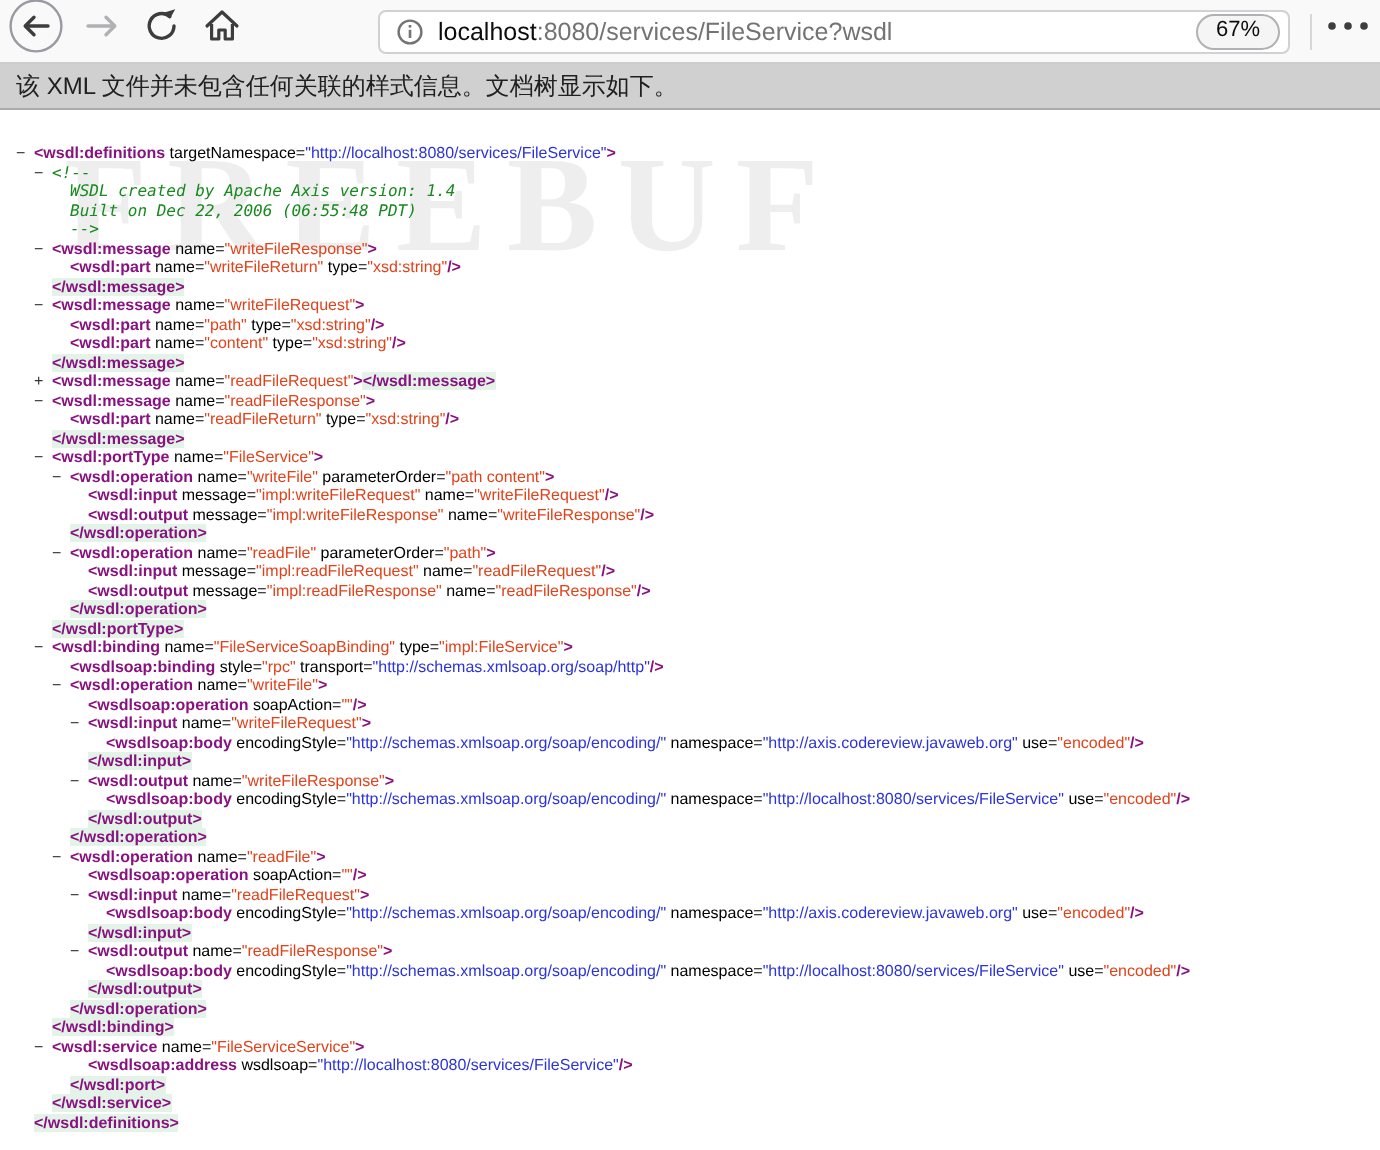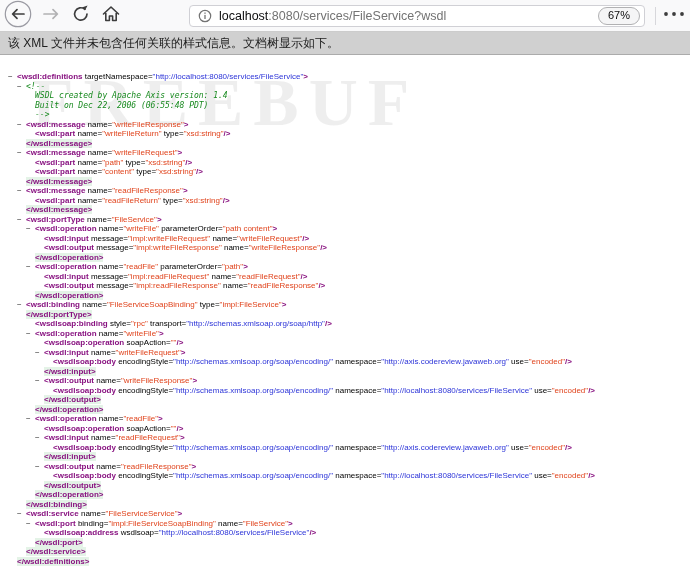--- a/index.html
+++ b/index.html
@@ -120,34 +120,35 @@
         <div class="ln" style="padding-left: 27px;"><span class="c">WSDL created by Apache Axis version: 1.4</span></div>
         <div class="ln" style="padding-left: 27px;"><span class="c">Built on Dec 22, 2006 (06:55:48 PDT)</span></div>
         <div class="ln" style="padding-left: 27px;"><span class="c">--&gt;</span></div>
         <div class="ln" style="padding-left: 9px;"><span class="mk">−</span><span class="g">&lt;wsdl:message</span><span class="a"> name=</span><span class="v">"writeFileResponse"</span><span class="g">&gt;</span></div>
         <div class="ln" style="padding-left: 27px;"><span class="g">&lt;wsdl:part</span><span class="a"> name=</span><span class="v">"writeFileReturn"</span><span class="a"> type=</span><span class="v">"xsd:string"</span><span class="g">/&gt;</span></div>
         <div class="ln" style="padding-left: 18px;"><span class="e">&lt;/wsdl:message&gt;</span></div>
         <div class="ln" style="padding-left: 9px;"><span class="mk">−</span><span class="g">&lt;wsdl:message</span><span class="a"> name=</span><span class="v">"writeFileRequest"</span><span class="g">&gt;</span></div>
         <div class="ln" style="padding-left: 27px;"><span class="g">&lt;wsdl:part</span><span class="a"> name=</span><span class="v">"path"</span><span class="a"> type=</span><span class="v">"xsd:string"</span><span class="g">/&gt;</span></div>
         <div class="ln" style="padding-left: 27px;"><span class="g">&lt;wsdl:part</span><span class="a"> name=</span><span class="v">"content"</span><span class="a"> type=</span><span class="v">"xsd:string"</span><span class="g">/&gt;</span></div>
         <div class="ln" style="padding-left: 18px;"><span class="e">&lt;/wsdl:message&gt;</span></div>
+        <div class="ln" style="padding-left: 9px;"><span class="mk">+</span><span class="g">&lt;wsdl:message</span><span class="a"> name=</span><span class="v">"readFileRequest"</span><span class="g">&gt;</span><span class="e">&lt;/wsdl:message&gt;</span></div>
         <div class="ln" style="padding-left: 9px;"><span class="mk">−</span><span class="g">&lt;wsdl:message</span><span class="a"> name=</span><span class="v">"readFileResponse"</span><span class="g">&gt;</span></div>
         <div class="ln" style="padding-left: 27px;"><span class="g">&lt;wsdl:part</span><span class="a"> name=</span><span class="v">"readFileReturn"</span><span class="a"> type=</span><span class="v">"xsd:string"</span><span class="g">/&gt;</span></div>
         <div class="ln" style="padding-left: 18px;"><span class="e">&lt;/wsdl:message&gt;</span></div>
         <div class="ln" style="padding-left: 9px;"><span class="mk">−</span><span class="g">&lt;wsdl:portType</span><span class="a"> name=</span><span class="v">"FileService"</span><span class="g">&gt;</span></div>
         <div class="ln" style="padding-left: 18px;"><span class="mk">−</span><span class="g">&lt;wsdl:operation</span><span class="a"> name=</span><span class="v">"writeFile"</span><span class="a"> parameterOrder=</span><span class="v">"path content"</span><span class="g">&gt;</span></div>
         <div class="ln" style="padding-left: 36px;"><span class="g">&lt;wsdl:input</span><span class="a"> message=</span><span class="v">"impl:writeFileRequest"</span><span class="a"> name=</span><span class="v">"writeFileRequest"</span><span class="g">/&gt;</span></div>
         <div class="ln" style="padding-left: 36px;"><span class="g">&lt;wsdl:output</span><span class="a"> message=</span><span class="v">"impl:writeFileResponse"</span><span class="a"> name=</span><span class="v">"writeFileResponse"</span><span class="g">/&gt;</span></div>
         <div class="ln" style="padding-left: 27px;"><span class="e">&lt;/wsdl:operation&gt;</span></div>
         <div class="ln" style="padding-left: 18px;"><span class="mk">−</span><span class="g">&lt;wsdl:operation</span><span class="a"> name=</span><span class="v">"readFile"</span><span class="a"> parameterOrder=</span><span class="v">"path"</span><span class="g">&gt;</span></div>
         <div class="ln" style="padding-left: 36px;"><span class="g">&lt;wsdl:input</span><span class="a"> message=</span><span class="v">"impl:readFileRequest"</span><span class="a"> name=</span><span class="v">"readFileRequest"</span><span class="g">/&gt;</span></div>
         <div class="ln" style="padding-left: 36px;"><span class="g">&lt;wsdl:output</span><span class="a"> message=</span><span class="v">"impl:readFileResponse"</span><span class="a"> name=</span><span class="v">"readFileResponse"</span><span class="g">/&gt;</span></div>
         <div class="ln" style="padding-left: 27px;"><span class="e">&lt;/wsdl:operation&gt;</span></div>
+        <div class="ln" style="padding-left: 18px;"><span class="e">&lt;/wsdl:portType&gt;</span></div>
         <div class="ln" style="padding-left: 9px;"><span class="mk">−</span><span class="g">&lt;wsdl:binding</span><span class="a"> name=</span><span class="v">"FileServiceSoapBinding"</span><span class="a"> type=</span><span class="v">"impl:FileService"</span><span class="g">&gt;</span></div>
-        <div class="ln" style="padding-left: 18px;"><span class="e">&lt;/wsdl:portType&gt;</span></div>
         <div class="ln" style="padding-left: 27px;"><span class="g">&lt;wsdlsoap:binding</span><span class="a"> style=</span><span class="v">"rpc"</span><span class="a"> transport=</span><span class="u">"http://schemas.xmlsoap.org/soap/http"</span><span class="g">/&gt;</span></div>
         <div class="ln" style="padding-left: 18px;"><span class="mk">−</span><span class="g">&lt;wsdl:operation</span><span class="a"> name=</span><span class="v">"writeFile"</span><span class="g">&gt;</span></div>
         <div class="ln" style="padding-left: 36px;"><span class="g">&lt;wsdlsoap:operation</span><span class="a"> soapAction=</span><span class="v">""</span><span class="g">/&gt;</span></div>
         <div class="ln" style="padding-left: 27px;"><span class="mk">−</span><span class="g">&lt;wsdl:input</span><span class="a"> name=</span><span class="v">"writeFileRequest"</span><span class="g">&gt;</span></div>
         <div class="ln" style="padding-left: 45px;"><span class="g">&lt;wsdlsoap:body</span><span class="a"> encodingStyle=</span><span class="u">"http://schemas.xmlsoap.org/soap/encoding/"</span><span class="a"> namespace=</span><span class="u">"http://axis.codereview.javaweb.org"</span><span class="a"> use=</span><span class="v">"encoded"</span><span class="g">/&gt;</span></div>
         <div class="ln" style="padding-left: 36px;"><span class="e">&lt;/wsdl:input&gt;</span></div>
         <div class="ln" style="padding-left: 27px;"><span class="mk">−</span><span class="g">&lt;wsdl:output</span><span class="a"> name=</span><span class="v">"writeFileResponse"</span><span class="g">&gt;</span></div>
         <div class="ln" style="padding-left: 45px;"><span class="g">&lt;wsdlsoap:body</span><span class="a"> encodingStyle=</span><span class="u">"http://schemas.xmlsoap.org/soap/encoding/"</span><span class="a"> namespace=</span><span class="u">"http://localhost:8080/services/FileService"</span><span class="a"> use=</span><span class="v">"encoded"</span><span class="g">/&gt;</span></div>
         <div class="ln" style="padding-left: 36px;"><span class="e">&lt;/wsdl:output&gt;</span></div>
         <div class="ln" style="padding-left: 27px;"><span class="e">&lt;/wsdl:operation&gt;</span></div>
@@ -155,21 +156,20 @@
         <div class="ln" style="padding-left: 36px;"><span class="g">&lt;wsdlsoap:operation</span><span class="a"> soapAction=</span><span class="v">""</span><span class="g">/&gt;</span></div>
         <div class="ln" style="padding-left: 27px;"><span class="mk">−</span><span class="g">&lt;wsdl:input</span><span class="a"> name=</span><span class="v">"readFileRequest"</span><span class="g">&gt;</span></div>
         <div class="ln" style="padding-left: 45px;"><span class="g">&lt;wsdlsoap:body</span><span class="a"> encodingStyle=</span><span class="u">"http://schemas.xmlsoap.org/soap/encoding/"</span><span class="a"> namespace=</span><span class="u">"http://axis.codereview.javaweb.org"</span><span class="a"> use=</span><span class="v">"encoded"</span><span class="g">/&gt;</span></div>
         <div class="ln" style="padding-left: 36px;"><span class="e">&lt;/wsdl:input&gt;</span></div>
         <div class="ln" style="padding-left: 27px;"><span class="mk">−</span><span class="g">&lt;wsdl:output</span><span class="a"> name=</span><span class="v">"readFileResponse"</span><span class="g">&gt;</span></div>
         <div class="ln" style="padding-left: 45px;"><span class="g">&lt;wsdlsoap:body</span><span class="a"> encodingStyle=</span><span class="u">"http://schemas.xmlsoap.org/soap/encoding/"</span><span class="a"> namespace=</span><span class="u">"http://localhost:8080/services/FileService"</span><span class="a"> use=</span><span class="v">"encoded"</span><span class="g">/&gt;</span></div>
         <div class="ln" style="padding-left: 36px;"><span class="e">&lt;/wsdl:output&gt;</span></div>
         <div class="ln" style="padding-left: 27px;"><span class="e">&lt;/wsdl:operation&gt;</span></div>
         <div class="ln" style="padding-left: 18px;"><span class="e">&lt;/wsdl:binding&gt;</span></div>
         <div class="ln" style="padding-left: 9px;"><span class="mk">−</span><span class="g">&lt;wsdl:service</span><span class="a"> name=</span><span class="v">"FileServiceService"</span><span class="g">&gt;</span></div>
-        <div class="ln" style="padding-left: 18px;"><span class="mk">−</span><span class="g">&lt;wsdl:port</span><span class="a"> binding=</span><span class="v">"impl:FileServiceSoapBinding"</span><span class="a"> name=</span><span class="v">"FileService"</span><span class="g">&gt;</span></div>
         <div class="ln" style="padding-left: 36px;"><span class="g">&lt;wsdlsoap:address</span><span class="a"> wsdlsoap=</span><span class="u">"http://localhost:8080/services/FileService"</span><span class="g">/&gt;</span></div>
         <div class="ln" style="padding-left: 27px;"><span class="e">&lt;/wsdl:port&gt;</span></div>
         <div class="ln" style="padding-left: 18px;"><span class="e">&lt;/wsdl:service&gt;</span></div>
         <div class="ln" style="padding-left: 9px;"><span class="e">&lt;/wsdl:definitions&gt;</span></div>
       </div>
   </div>
 
 </div>
 
 </body></html>

